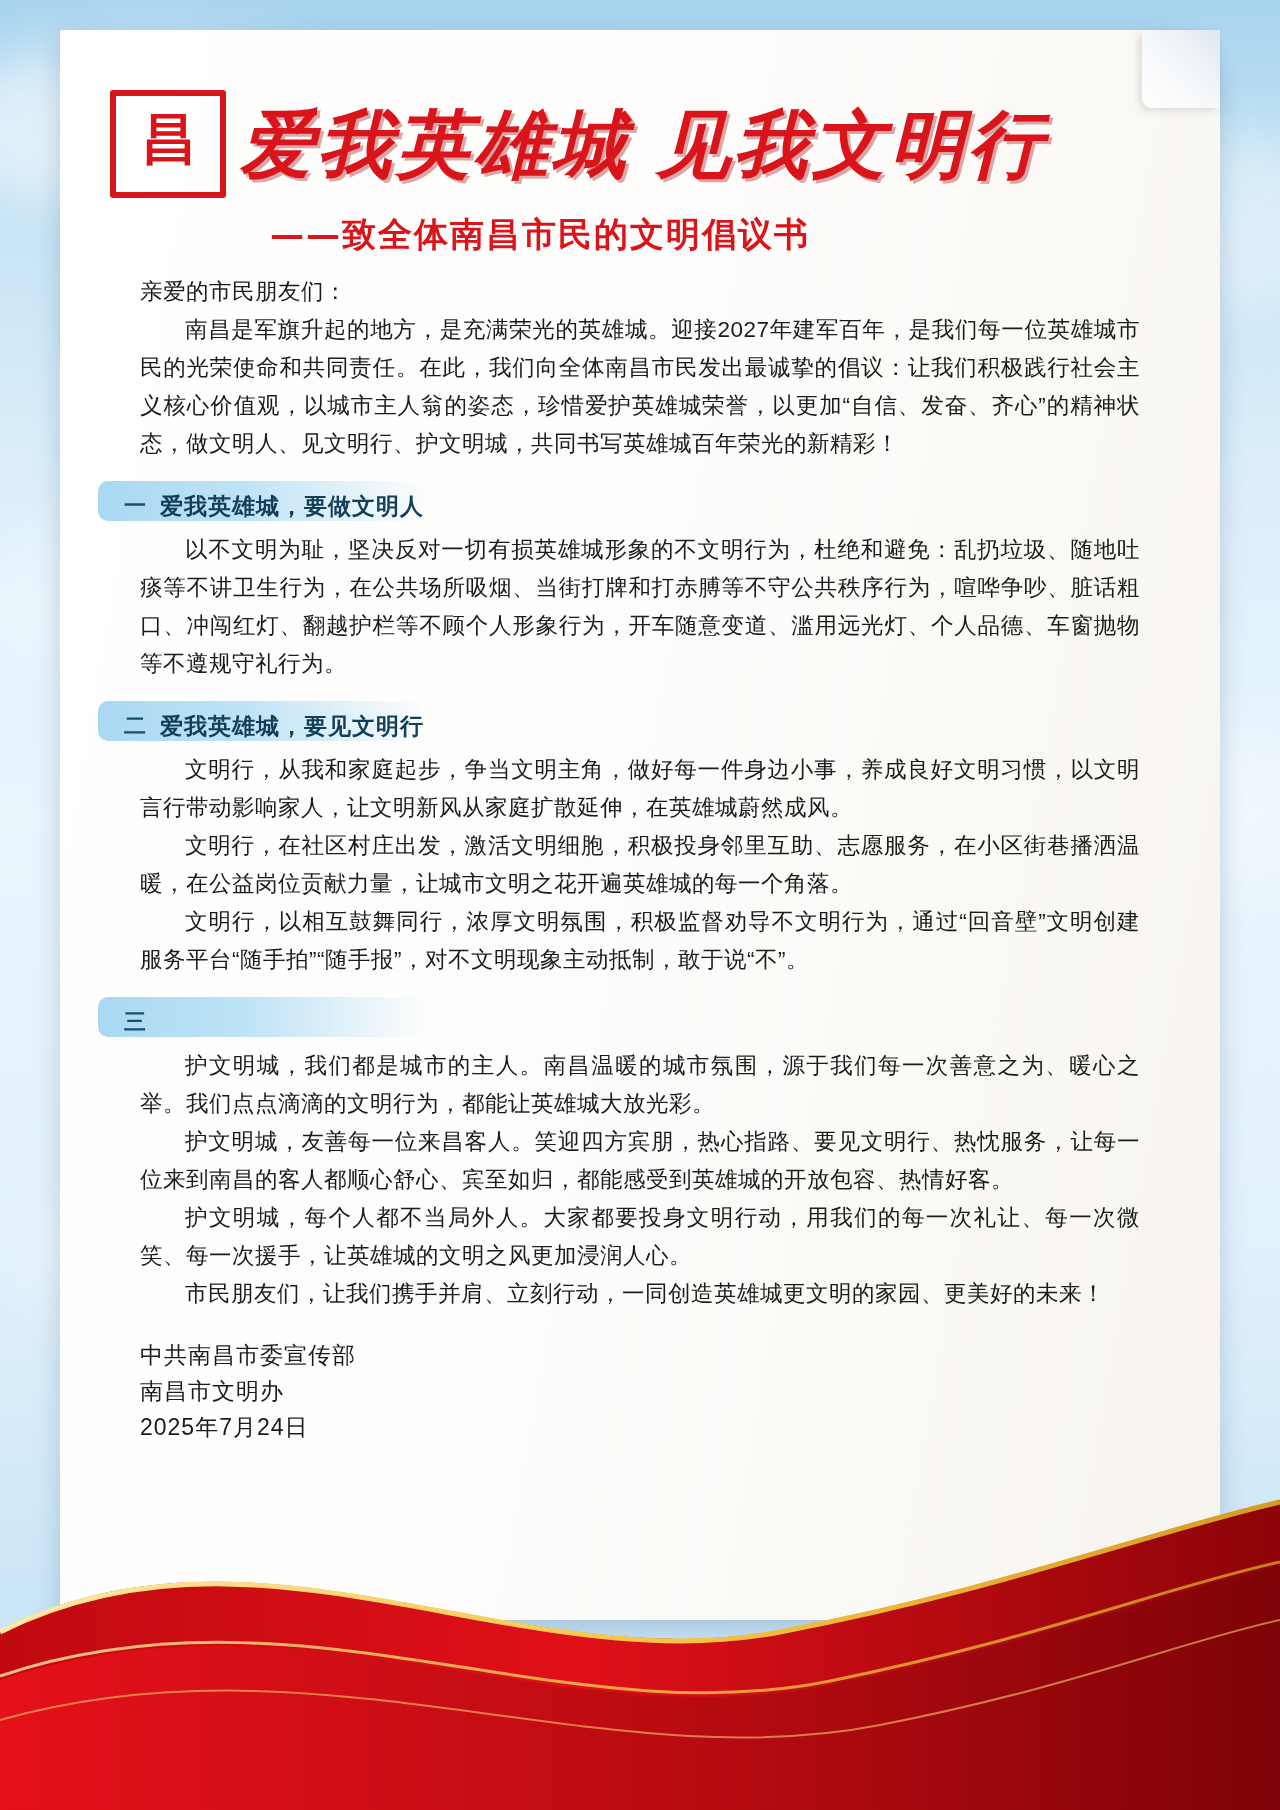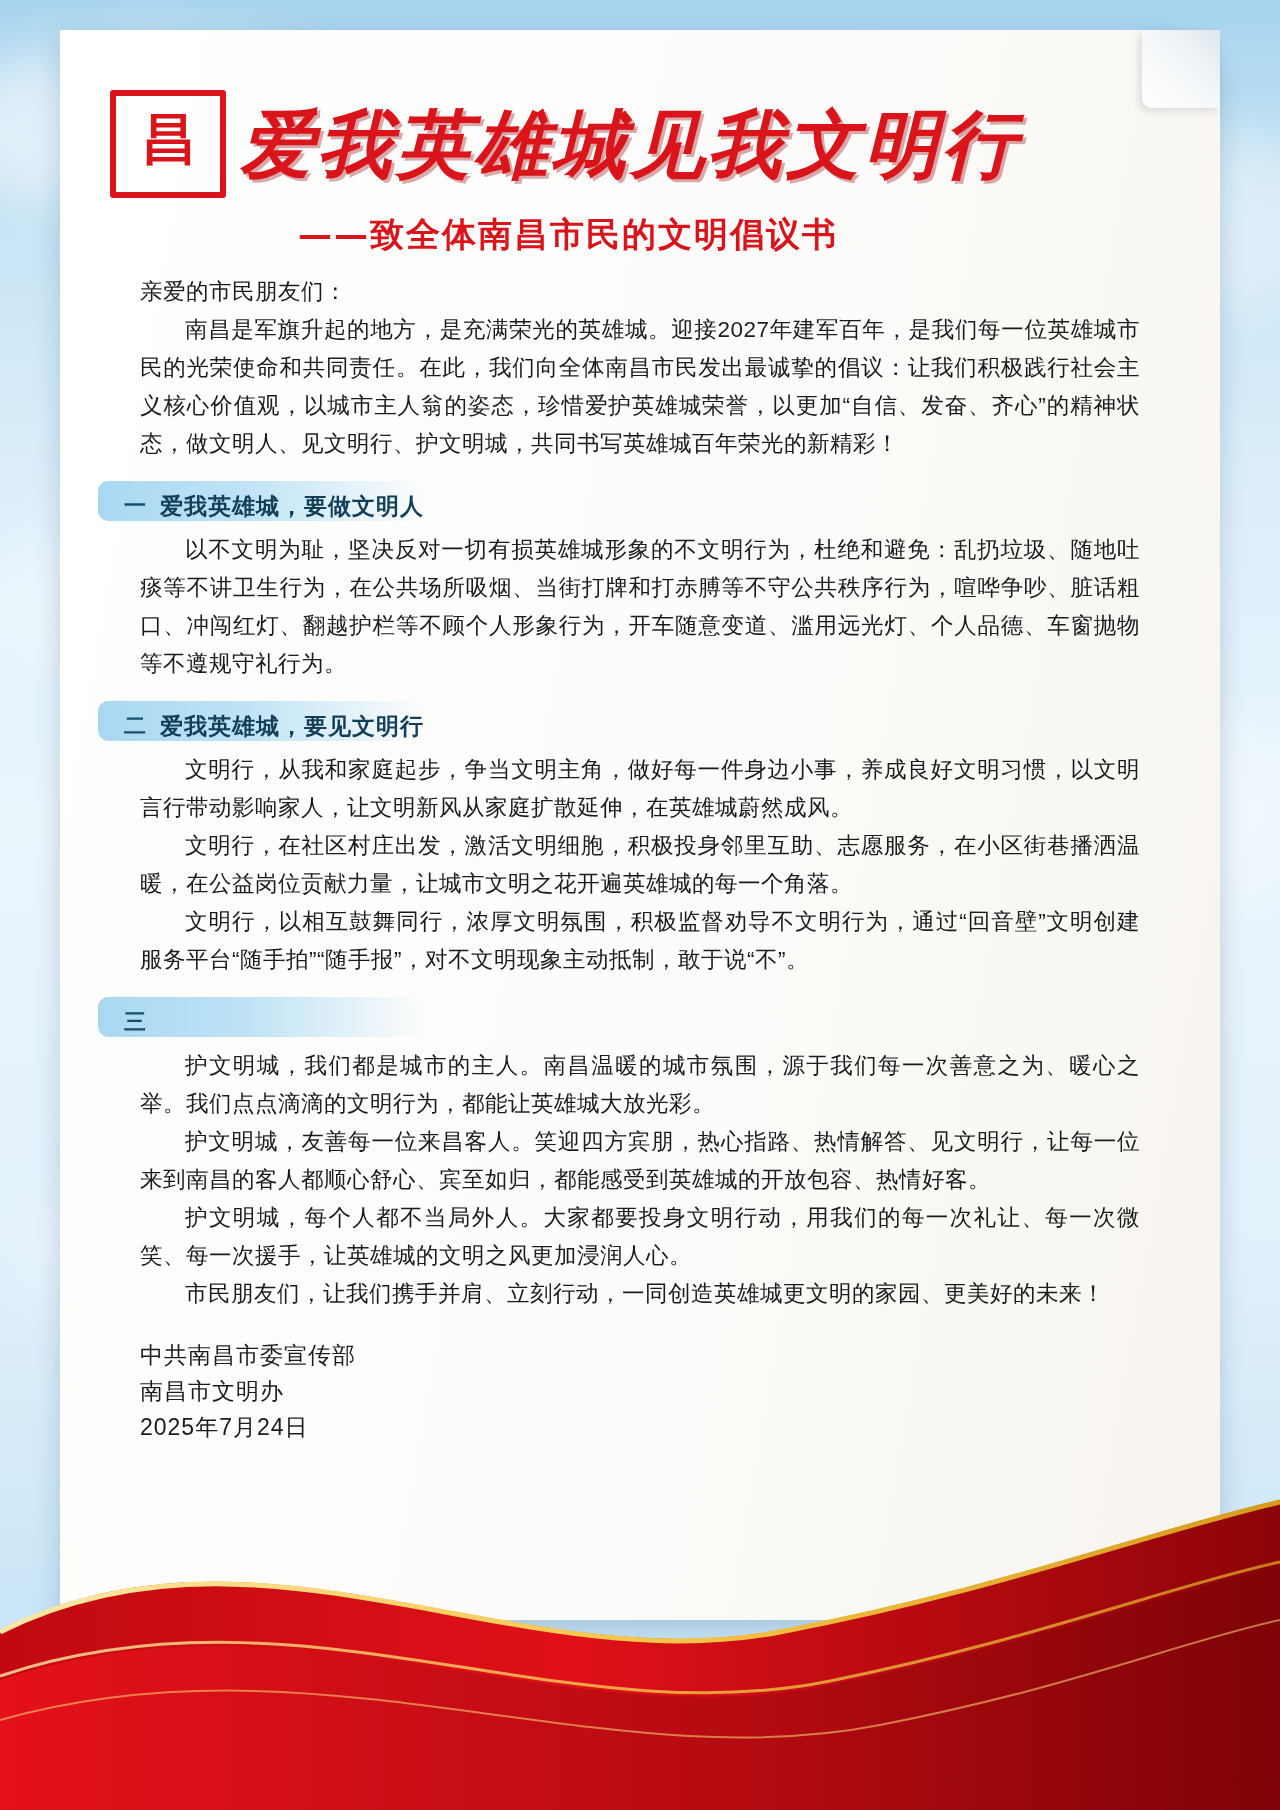--- a/index.html
+++ b/index.html
@@ -95,32 +95,31 @@
     top: 36px;
     font-family: "DejaVu Serif", serif;
     font-size: 74px;
     font-weight: bold;
     font-style: italic;
     color: #d9141a;
     letter-spacing: 4px;
     text-shadow: 3px 3px 0 rgba(150,10,14,.35);
     white-space: nowrap;
   }
-  .title-main .part2 { }
+  .title-main .part2 { margin-left: 26px; }
   .title-sub {
     position: absolute;
     left: 210px;
     top: 152px;
     font-family: "DejaVu Serif", serif;
     font-size: 34px;
     font-weight: bold;
     color: #d9141a;
     letter-spacing: 2px;
     white-space: nowrap;
-    margin-left: 28px;
   }
 
   
   .content {
     position: absolute;
     left: 140px;
     top: 273px;
     width: 1000px;
     color: #1b1b1b;
     font-size: 22.5px;
@@ -217,21 +216,21 @@
     </div>
     <p class="para">文明行，从我和家庭起步，争当文明主角，做好每一件身边小事，养成良好文明习惯，以文明言行带动影响家人，让文明新风从家庭扩散延伸，在英雄城蔚然成风。</p>
     <p class="para">文明行，在社区村庄出发，激活文明细胞，积极投身邻里互助、志愿服务，在小区街巷播洒温暖，在公益岗位贡献力量，让城市文明之花开遍英雄城的每一个角落。</p>
     <p class="para">文明行，以相互鼓舞同行，浓厚文明氛围，积极监督劝导不文明行为，通过“回音壁”文明创建服务平台“随手拍”“随手报”，对不文明现象主动抵制，敢于说“不”。</p>
 
     <div class="section-head">
       <span class="blob"></span>
       <span class="num">三</span>
     </div>
     <p class="para">护文明城，我们都是城市的主人。南昌温暖的城市氛围，源于我们每一次善意之为、暖心之举。我们点点滴滴的文明行为，都能让英雄城大放光彩。</p>
-    <p class="para">护文明城，友善每一位来昌客人。笑迎四方宾朋，热心指路、热情解答、见文明行，让每一位来到南昌的客人都顺心舒心、宾至如归，都能感受到英雄城的开放包容、热情好客。</p>
+    <p class="para">护文明城，友善每一位来昌客人。笑迎四方宾朋，热心指路、要见文明行、热忱服务，让每一位来到南昌的客人都顺心舒心、宾至如归，都能感受到英雄城的开放包容、热情好客。</p>
     <p class="para">护文明城，每个人都不当局外人。大家都要投身文明行动，用我们的每一次礼让、每一次微笑、每一次援手，让英雄城的文明之风更加浸润人心。</p>
     <p class="para">市民朋友们，让我们携手并肩、立刻行动，一同创造英雄城更文明的家园、更美好的未来！</p>
 
     <div class="signature">
       <div>中共南昌市委宣传部</div>
       <div class="sig-spread">南昌市文明办</div>
       <div>2025年7月24日</div>
     </div>
   </div>
 

